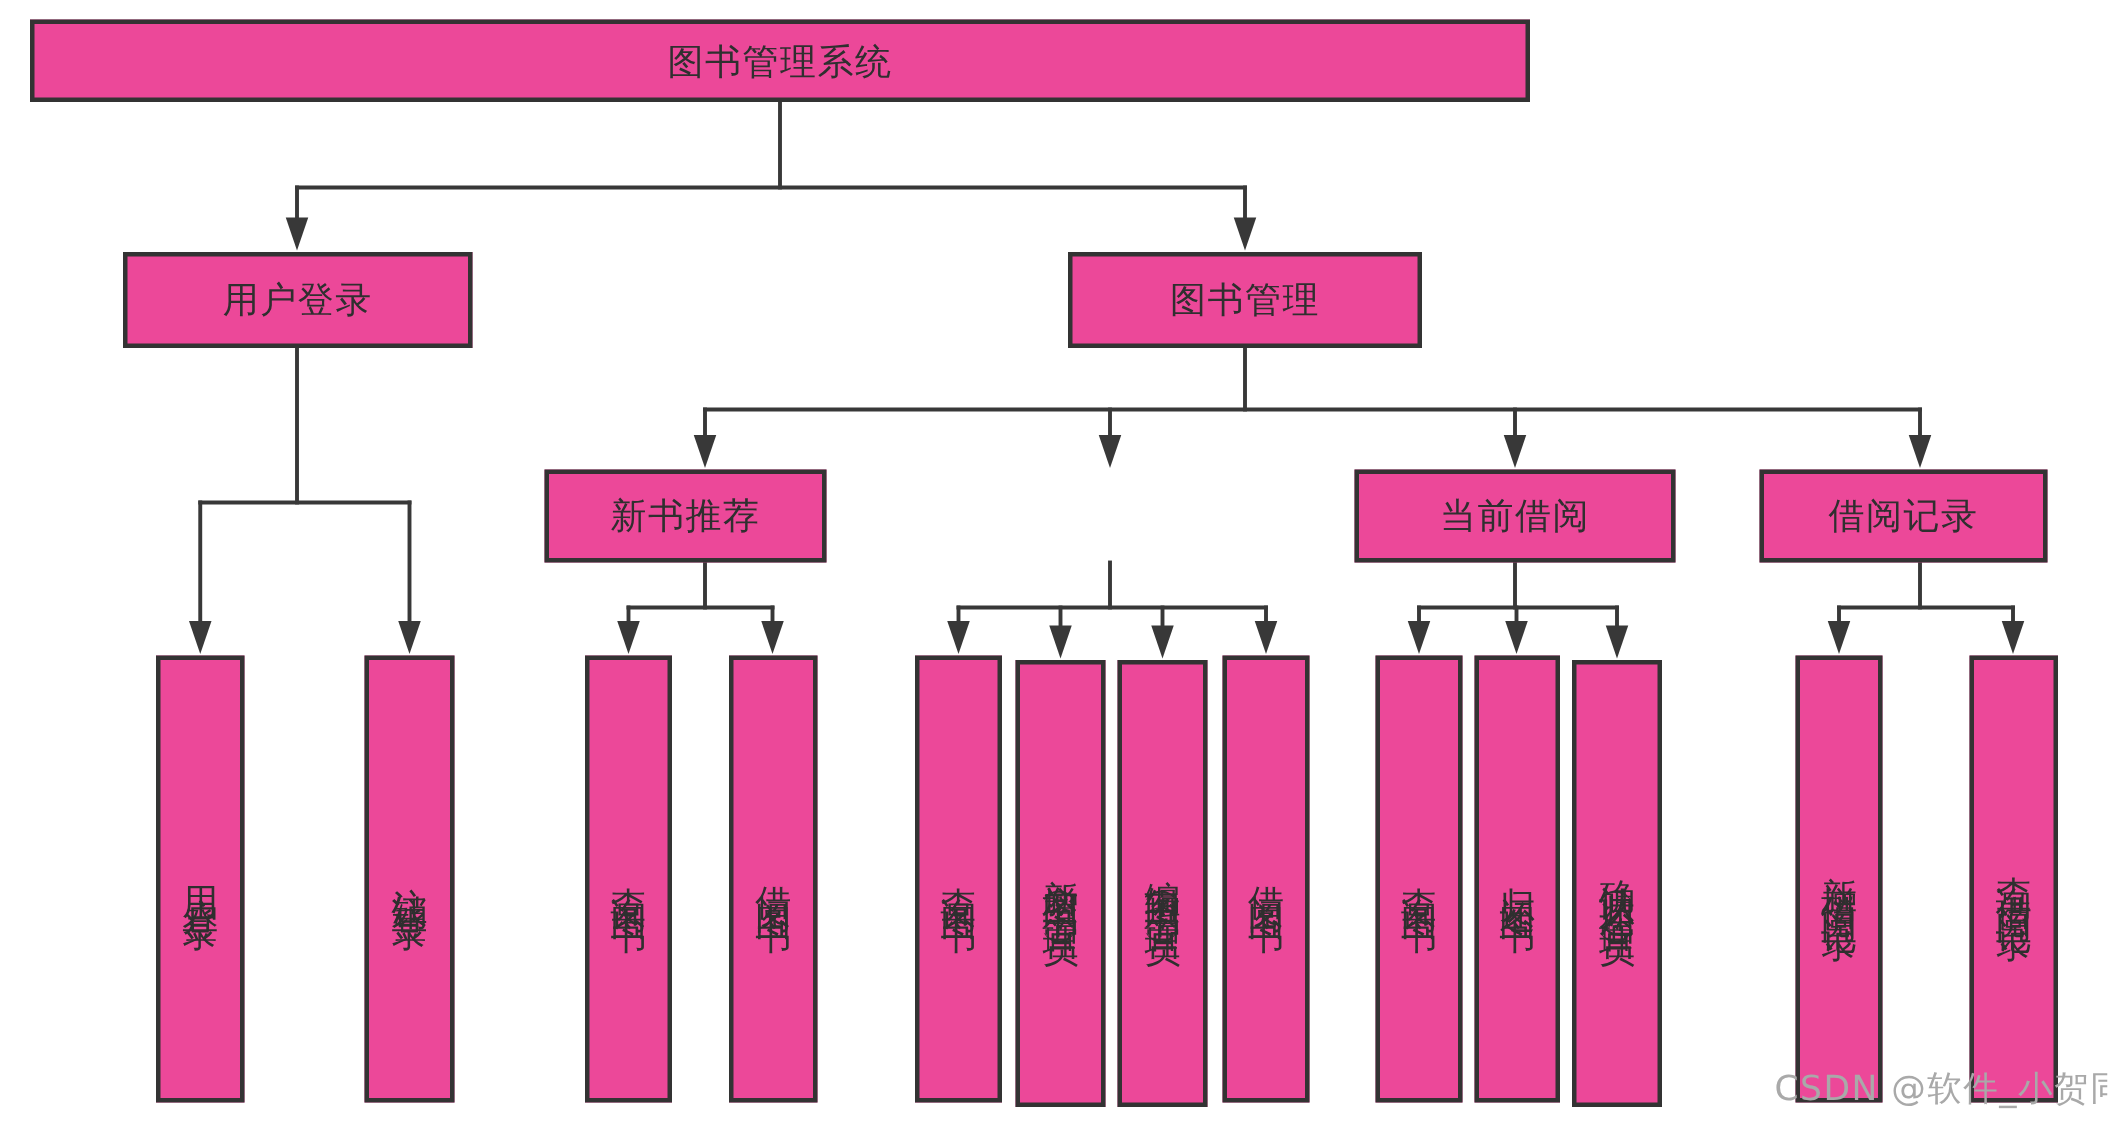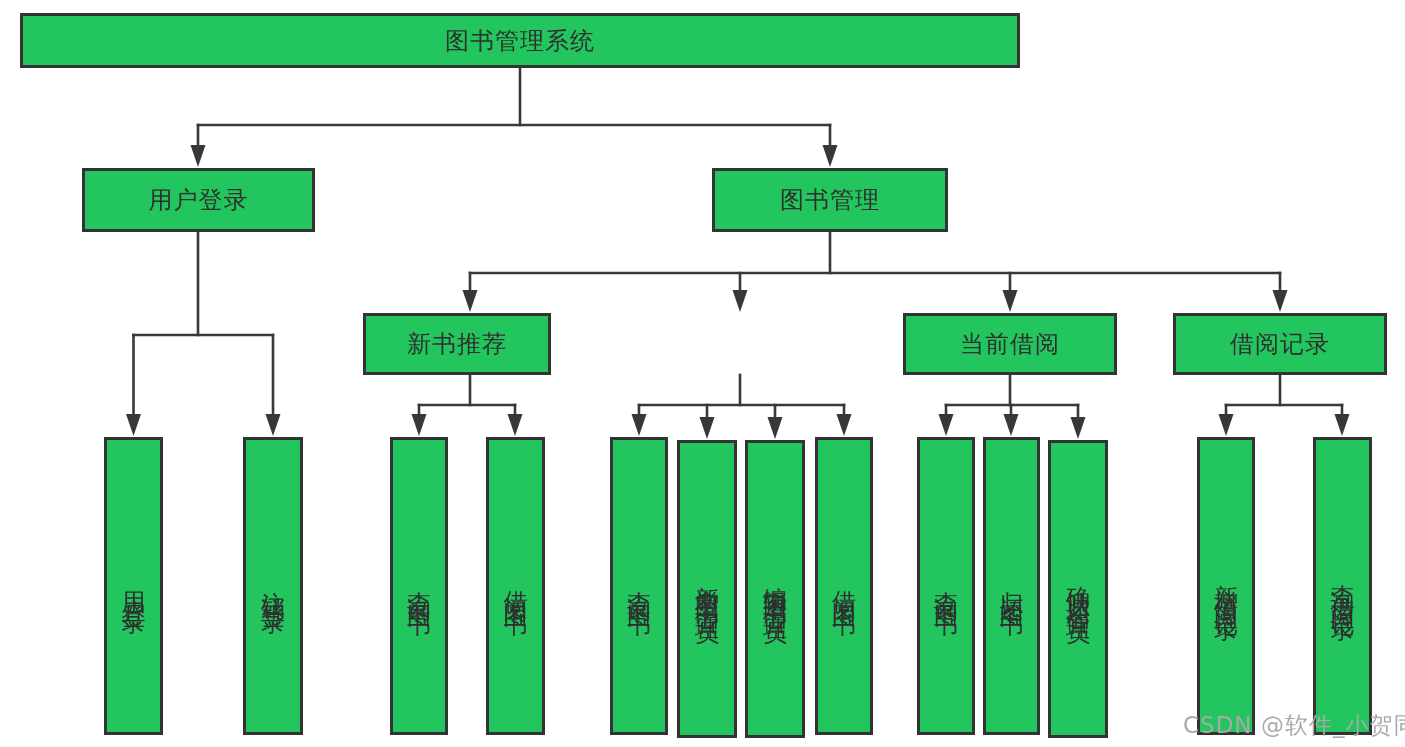--- a/index.html
+++ b/index.html
@@ -8,21 +8,21 @@
     width:1405px;height:747px;
     background:#ffffff;
     font-family:"DejaVu Sans","Liberation Sans",sans-serif;
     overflow:hidden;
   }
   #connectors{position:absolute;left:0;top:0;z-index:1;}
   .box{
     position:absolute;
     box-sizing:border-box;
     border:3px solid #333333;
-    background:#22c55e;
+    background:#ec4899;
     color:#2f2f2f;
     display:flex;
     align-items:center;
     justify-content:center;
     font-size:24px;
     line-height:1;
     z-index:2;
     letter-spacing:1px;
   }
   .vbox{
@@ -102,21 +102,21 @@
       <polygon points="1342,436 1334.5,414 1349.5,414" fill="#383838"></polygon>
     </svg>
 
   <div class="box" style="left:20px;top:13px;width:1000px;height:55px;">图书管理系统</div>
 
   <div class="box" style="left:82px;top:168px;width:233px;height:64px;">用户登录</div>
   <div class="box" style="left:712px;top:168px;width:236px;height:64px;">图书管理</div>
 
   <div class="box" style="left:363px;top:313px;width:188px;height:62px;">新书推荐</div>
   <div class="box" style="left:903px;top:313px;width:214px;height:62px;">当前借阅</div>
-  <div class="box" style="left:1173px;top:313px;width:214px;height:62px;">借阅记录</div>
+  <div class="box" style="left:1173px;top:313px;width:192px;height:62px;">借阅记录</div>
 
   <div class="box vbox" style="left:104px;top:437px;width:59px;height:298px;">用户登录</div>
   <div class="box vbox" style="left:243px;top:437px;width:60px;height:298px;">注销登录</div>
 
   <div class="box vbox" style="left:390px;top:437px;width:58px;height:298px;">查询图书</div>
   <div class="box vbox" style="left:486px;top:437px;width:59px;height:298px;">借阅图书</div>
 
   <div class="box vbox" style="left:610px;top:437px;width:58px;height:298px;">查询图书</div>
   <div class="box vbox tight" style="left:677px;top:440px;width:60px;height:298px;">新增图书（管理员）</div>
   <div class="box vbox tight" style="left:745px;top:440px;width:60px;height:298px;">编辑图书（管理员）</div>

